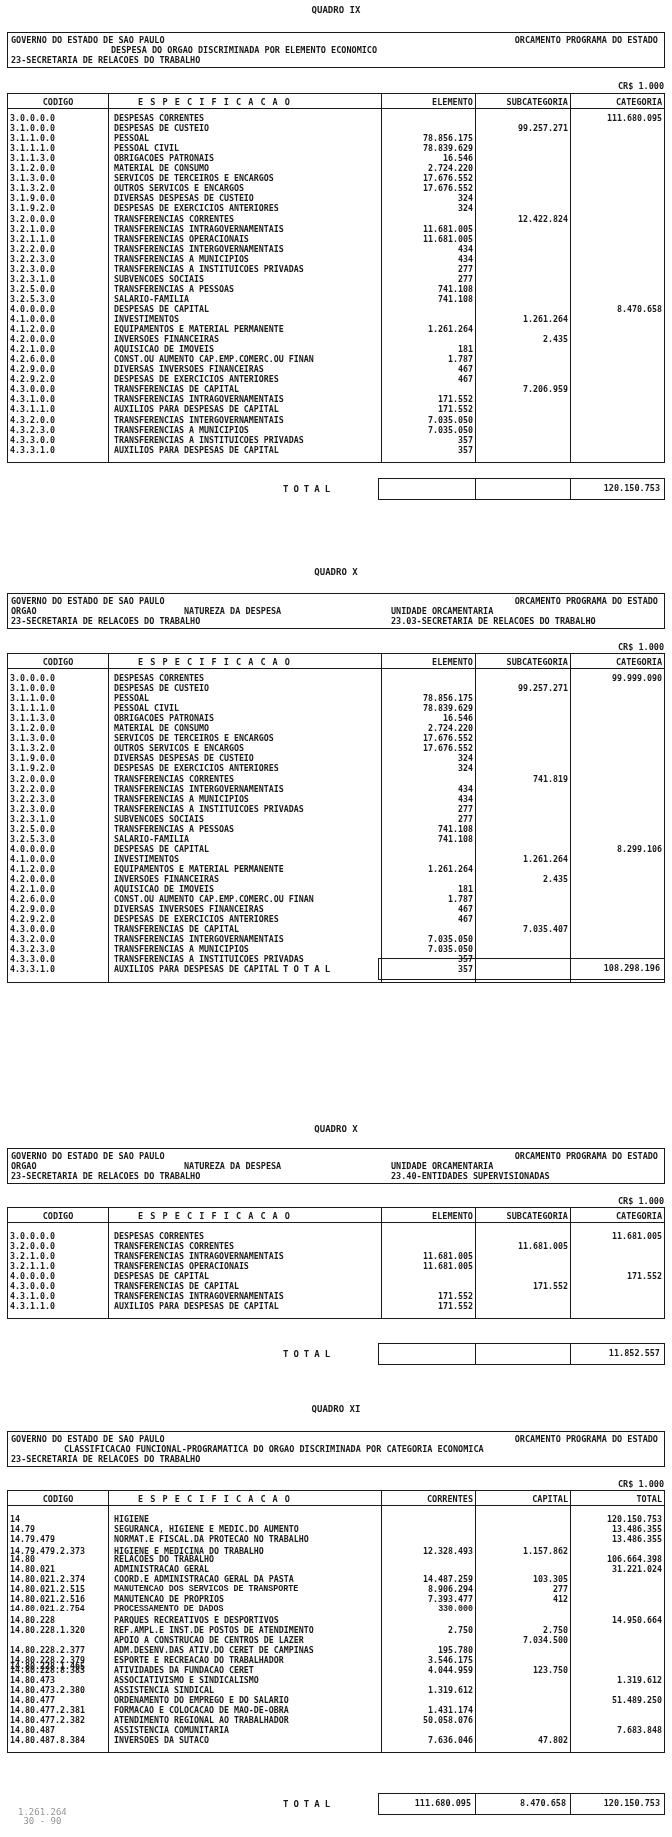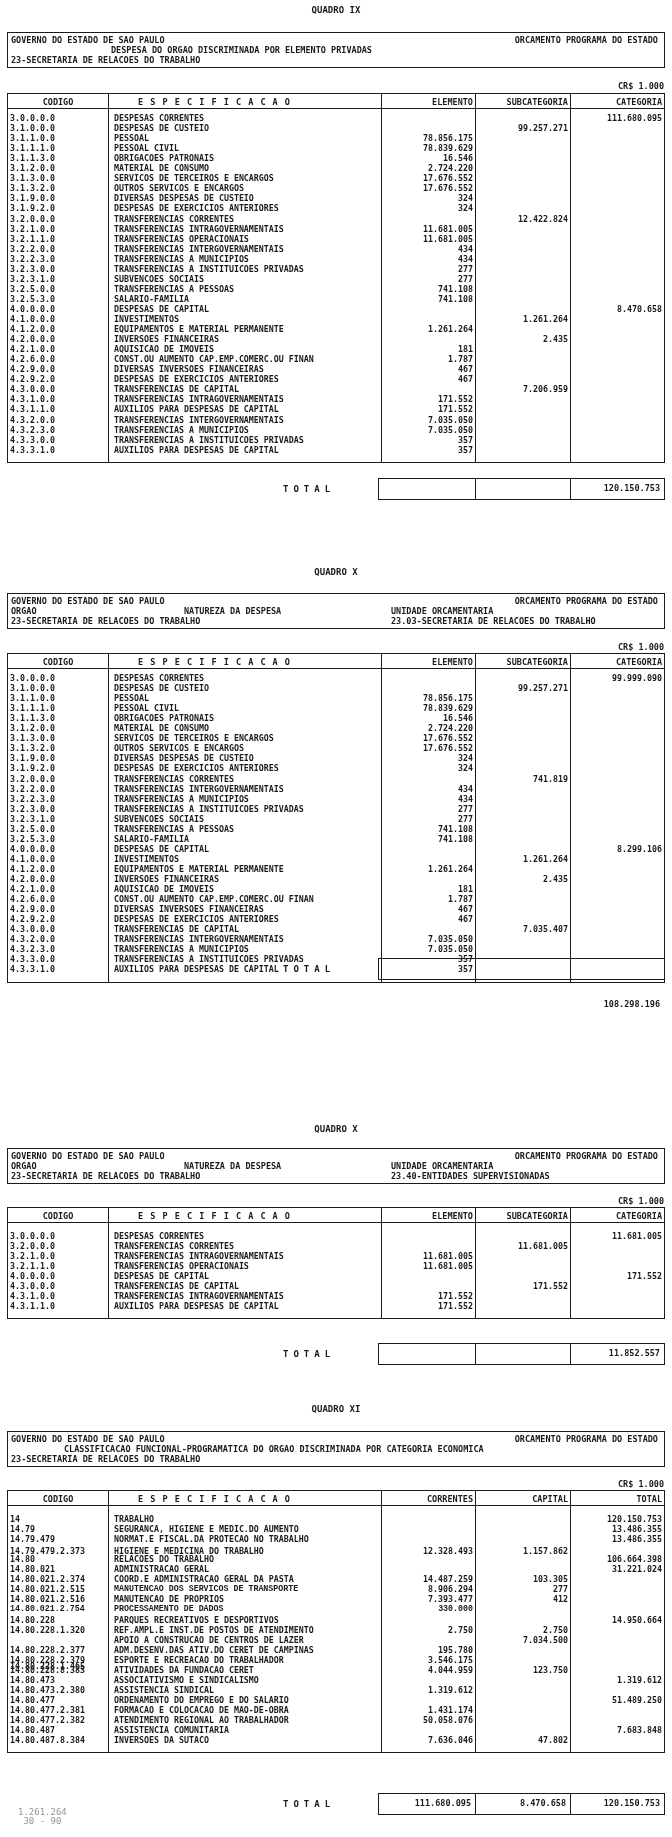--- a/index.html
+++ b/index.html
@@ -52,21 +52,21 @@
   }
 </style>
 </head>
 <body>
 
 <div id="doc">
     <div class="quadro-title" style="top: 6px;">QUADRO IX</div>
     <div class="header-box" style="top: 32px; height: 36px;">
       <span class="ln" style="top: 3px; left: 3px;">GOVERNO DO ESTADO DE SAO PAULO</span>
       <span class="ln" style="top: 3px; right: 6px;">ORCAMENTO PROGRAMA DO ESTADO</span>
-      <span class="ln" style="top: 13px; left: 103px;">DESPESA DO ORGAO DISCRIMINADA POR ELEMENTO PRIVADAS</span>
+      <span class="ln" style="top: 13px; left: 103px;">DESPESA DO ORGAO DISCRIMINADA POR ELEMENTO ECONOMICO</span>
       <span class="ln" style="top: 23px; left: 3px;">23-SECRETARIA DE RELACOES DO TRABALHO</span>
     </div>
     <div class="unit" style="top: 82px;">CR$ 1.000</div>
     <div class="tbl" style="top: 93px; height: 369.7px;">
       <div class="vline" style="left: 100px;"></div>
       <div class="vline" style="left: 373px;"></div>
       <div class="vline" style="left: 467px;"></div>
       <div class="vline" style="left: 562px;"></div>
       <div class="thead" style="height: 15px;">
         <span class="th c" style="left: 0px; width: 100px; top: 4px;">CODIGO</span>
@@ -559,21 +559,21 @@
           <span class="cell r" style="left: 562px; width: 92px;"></span>
         </div>
       </div>
     </div>
     <div class="total-label" style="left: 283px; top: 965px;">TOTAL</div>
     <div class="total-box" style="left: 378px; width: 287px; top: 958px;">
       <div class="vline" style="left: 96px;"></div>
       <div class="vline" style="left: 191px;"></div>
       <span class="tv" style="left: 2px; width: 90px;"></span>
       <span class="tv" style="left: 96px; width: 91px;"></span>
-      <span class="tv" style="left: 191px; width: 90px; margin-top: 36px;">108.298.196</span>
+      <span class="tv" style="left: 191px; width: 90px;">108.298.196</span>
     </div>
     <div class="quadro-title" style="top: 1125px;">QUADRO X</div>
     <div class="header-box" style="top: 1148px; height: 36px;">
       <span class="ln" style="top: 3px; left: 3px;">GOVERNO DO ESTADO DE SAO PAULO</span>
       <span class="ln" style="top: 3px; right: 6px;">ORCAMENTO PROGRAMA DO ESTADO</span>
       <span class="ln" style="top: 13px; left: 3px;">ORGAO</span>
       <span class="ln" style="top: 13px; left: 176px;">NATUREZA DA DESPESA</span>
       <span class="ln" style="top: 13px; left: 383px;">UNIDADE ORCAMENTARIA</span>
       <span class="ln" style="top: 23px; left: 3px;">23-SECRETARIA DE RELACOES DO TRABALHO</span>
       <span class="ln" style="top: 23px; left: 383px;">23.40-ENTIDADES SUPERVISIONADAS</span>
@@ -674,21 +674,21 @@
       <div class="thead" style="height: 15px;">
         <span class="th c" style="left: 0px; width: 100px; top: 4px;">CODIGO</span>
         <span class="th c" style="left: 100px; width: 213px; top: 4px; letter-spacing: 1px;">E S P E C I F I C A C A O</span>
         <span class="th r" style="left: 373px; width: 92px; top: 4px;">CORRENTES</span>
         <span class="th r" style="left: 467px; width: 93px; top: 4px;">CAPITAL</span>
         <span class="th r" style="left: 562px; width: 92px; top: 4px;">TOTAL</span>
       </div>
       <div class="rows" style="top: 24px;">
         <div class="row" style="top: 0px;">
           <span class="cell" style="left: 2px; width: 96px;">14</span>
-          <span class="cell" style="left: 106px; width: 260px;">TRABALHO</span>
+          <span class="cell" style="left: 106px; width: 260px;">HIGIENE</span>
           <span class="cell r" style="left: 373px; width: 92px;"></span>
           <span class="cell r" style="left: 467px; width: 93px;"></span>
           <span class="cell r" style="left: 562px; width: 92px;">120.150.753</span>
         </div>
         <div class="row" style="top: 10.05px;">
           <span class="cell" style="left: 2px; width: 96px;">14.79</span>
           <span class="cell" style="left: 106px; width: 260px;">SEGURANCA, HIGIENE E MEDIC.DO AUMENTO</span>
           <span class="cell r" style="left: 373px; width: 92px;"></span>
           <span class="cell r" style="left: 467px; width: 93px;"></span>
           <span class="cell r" style="left: 562px; width: 92px;">13.486.355</span>

